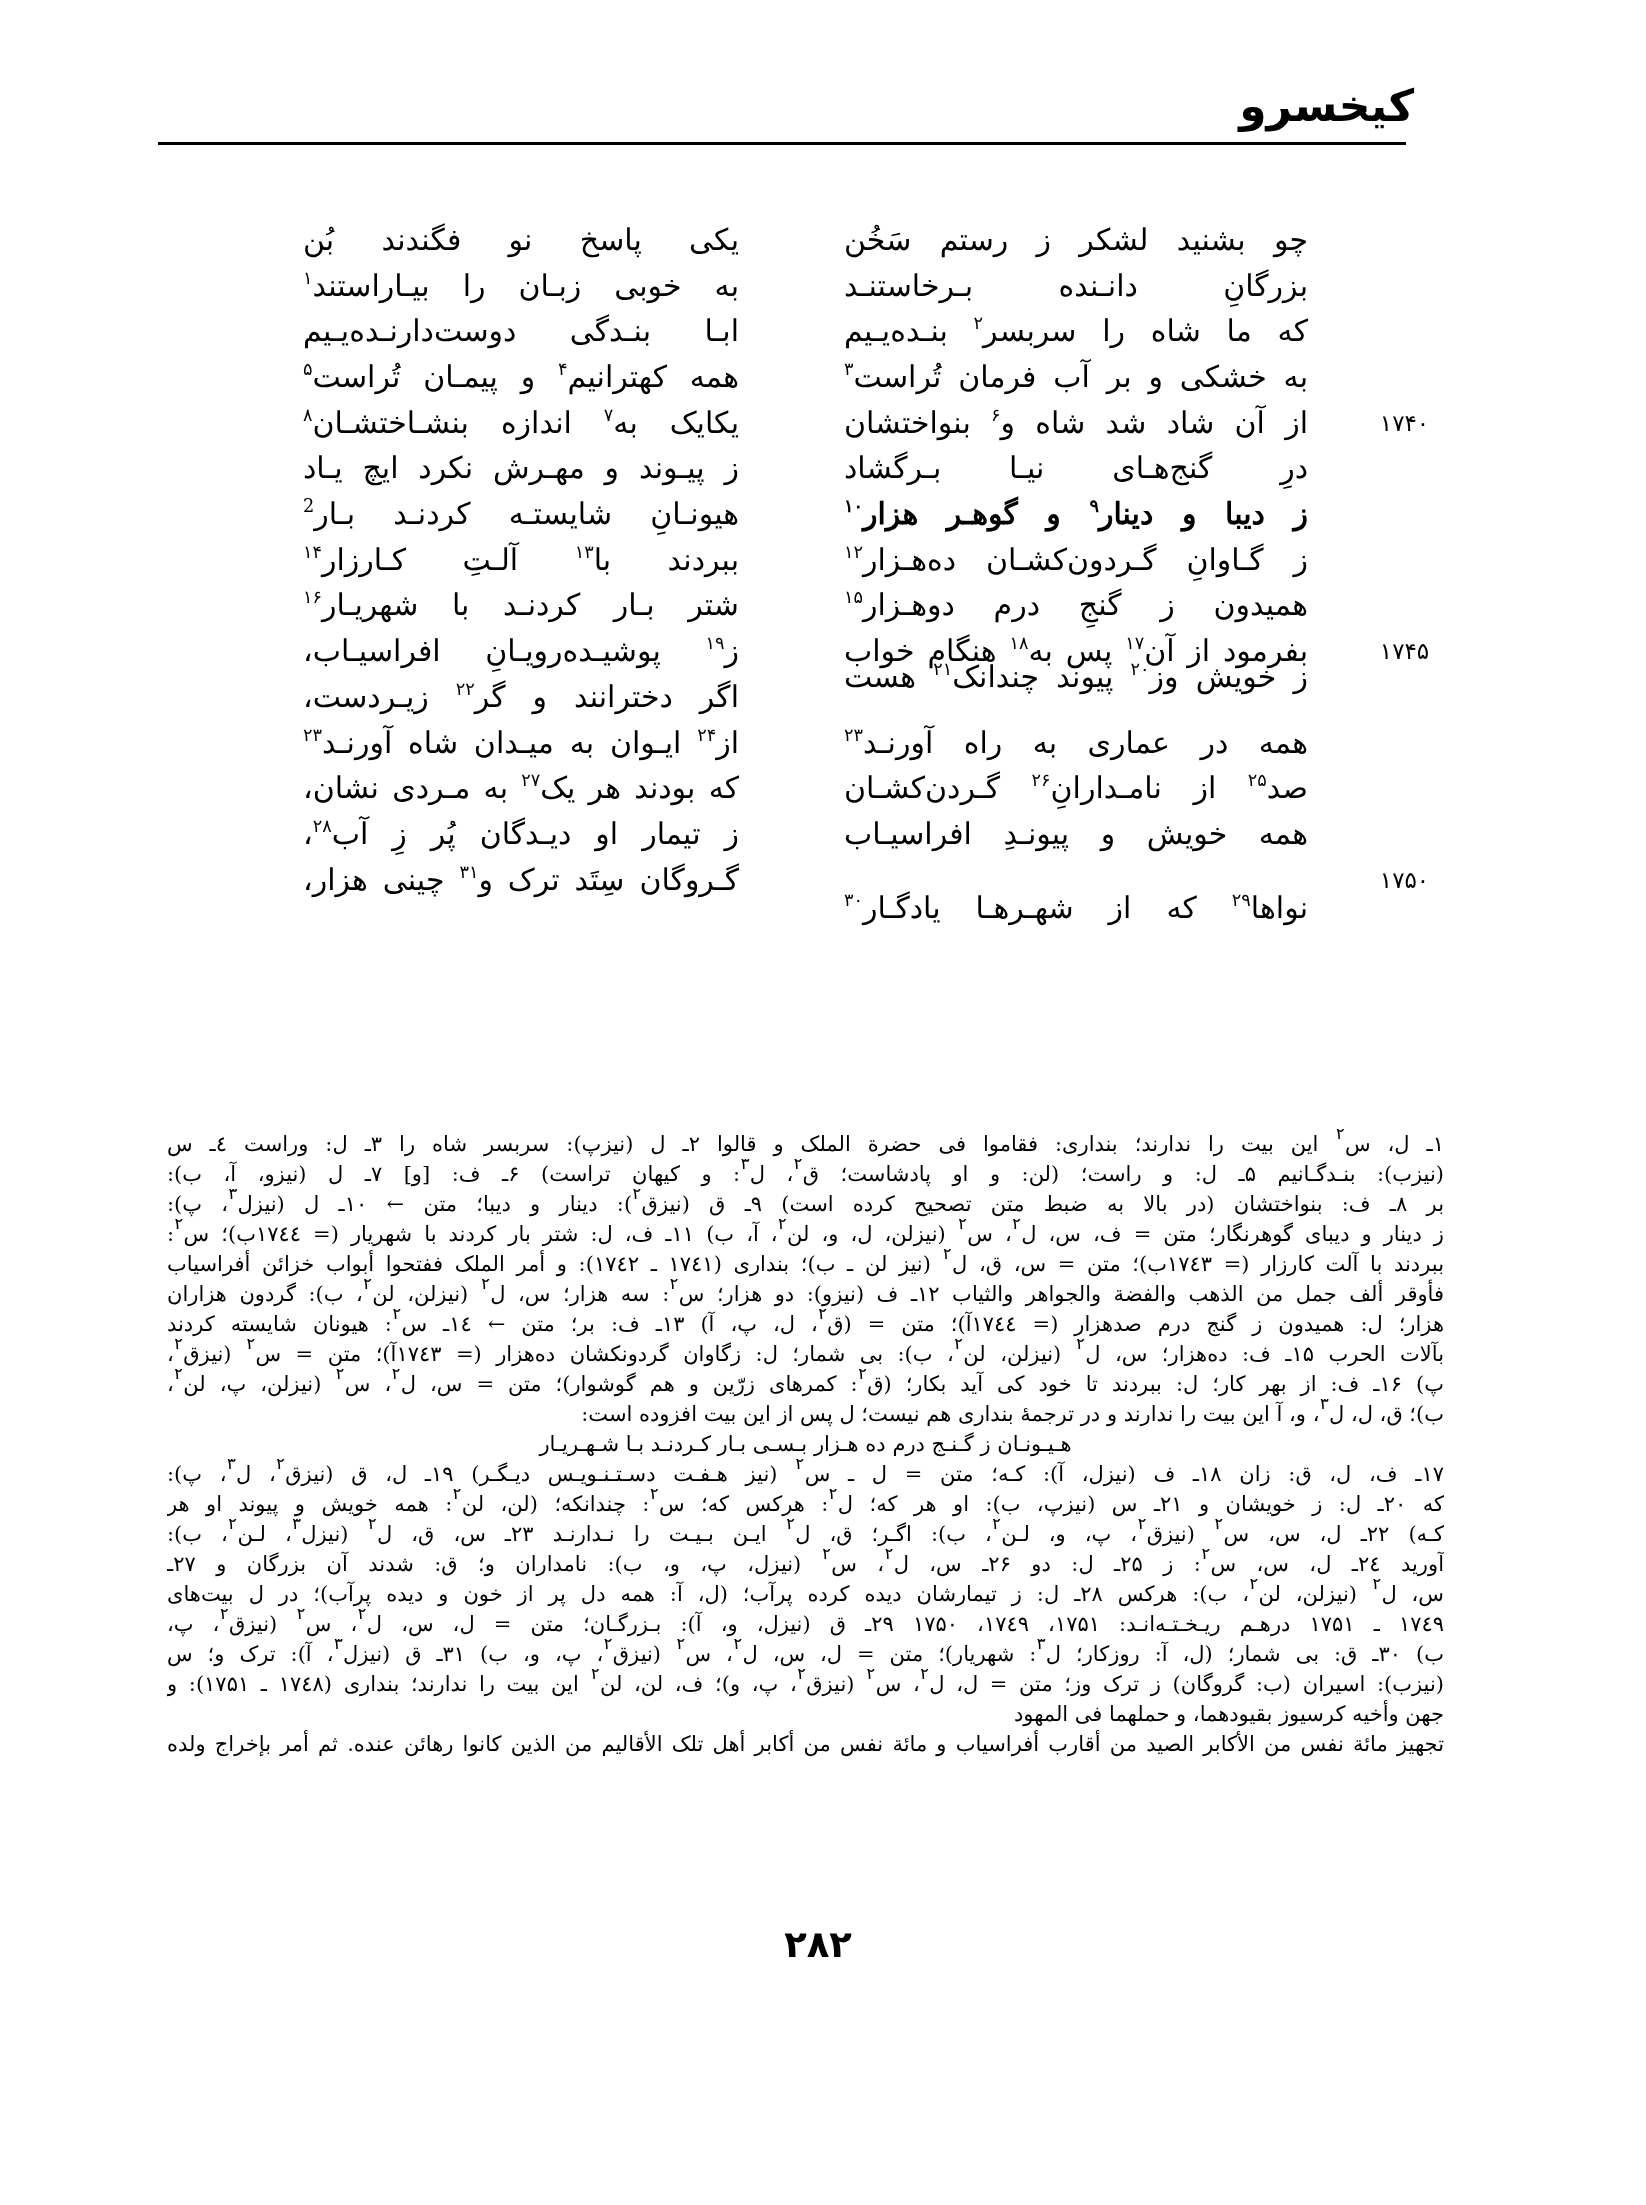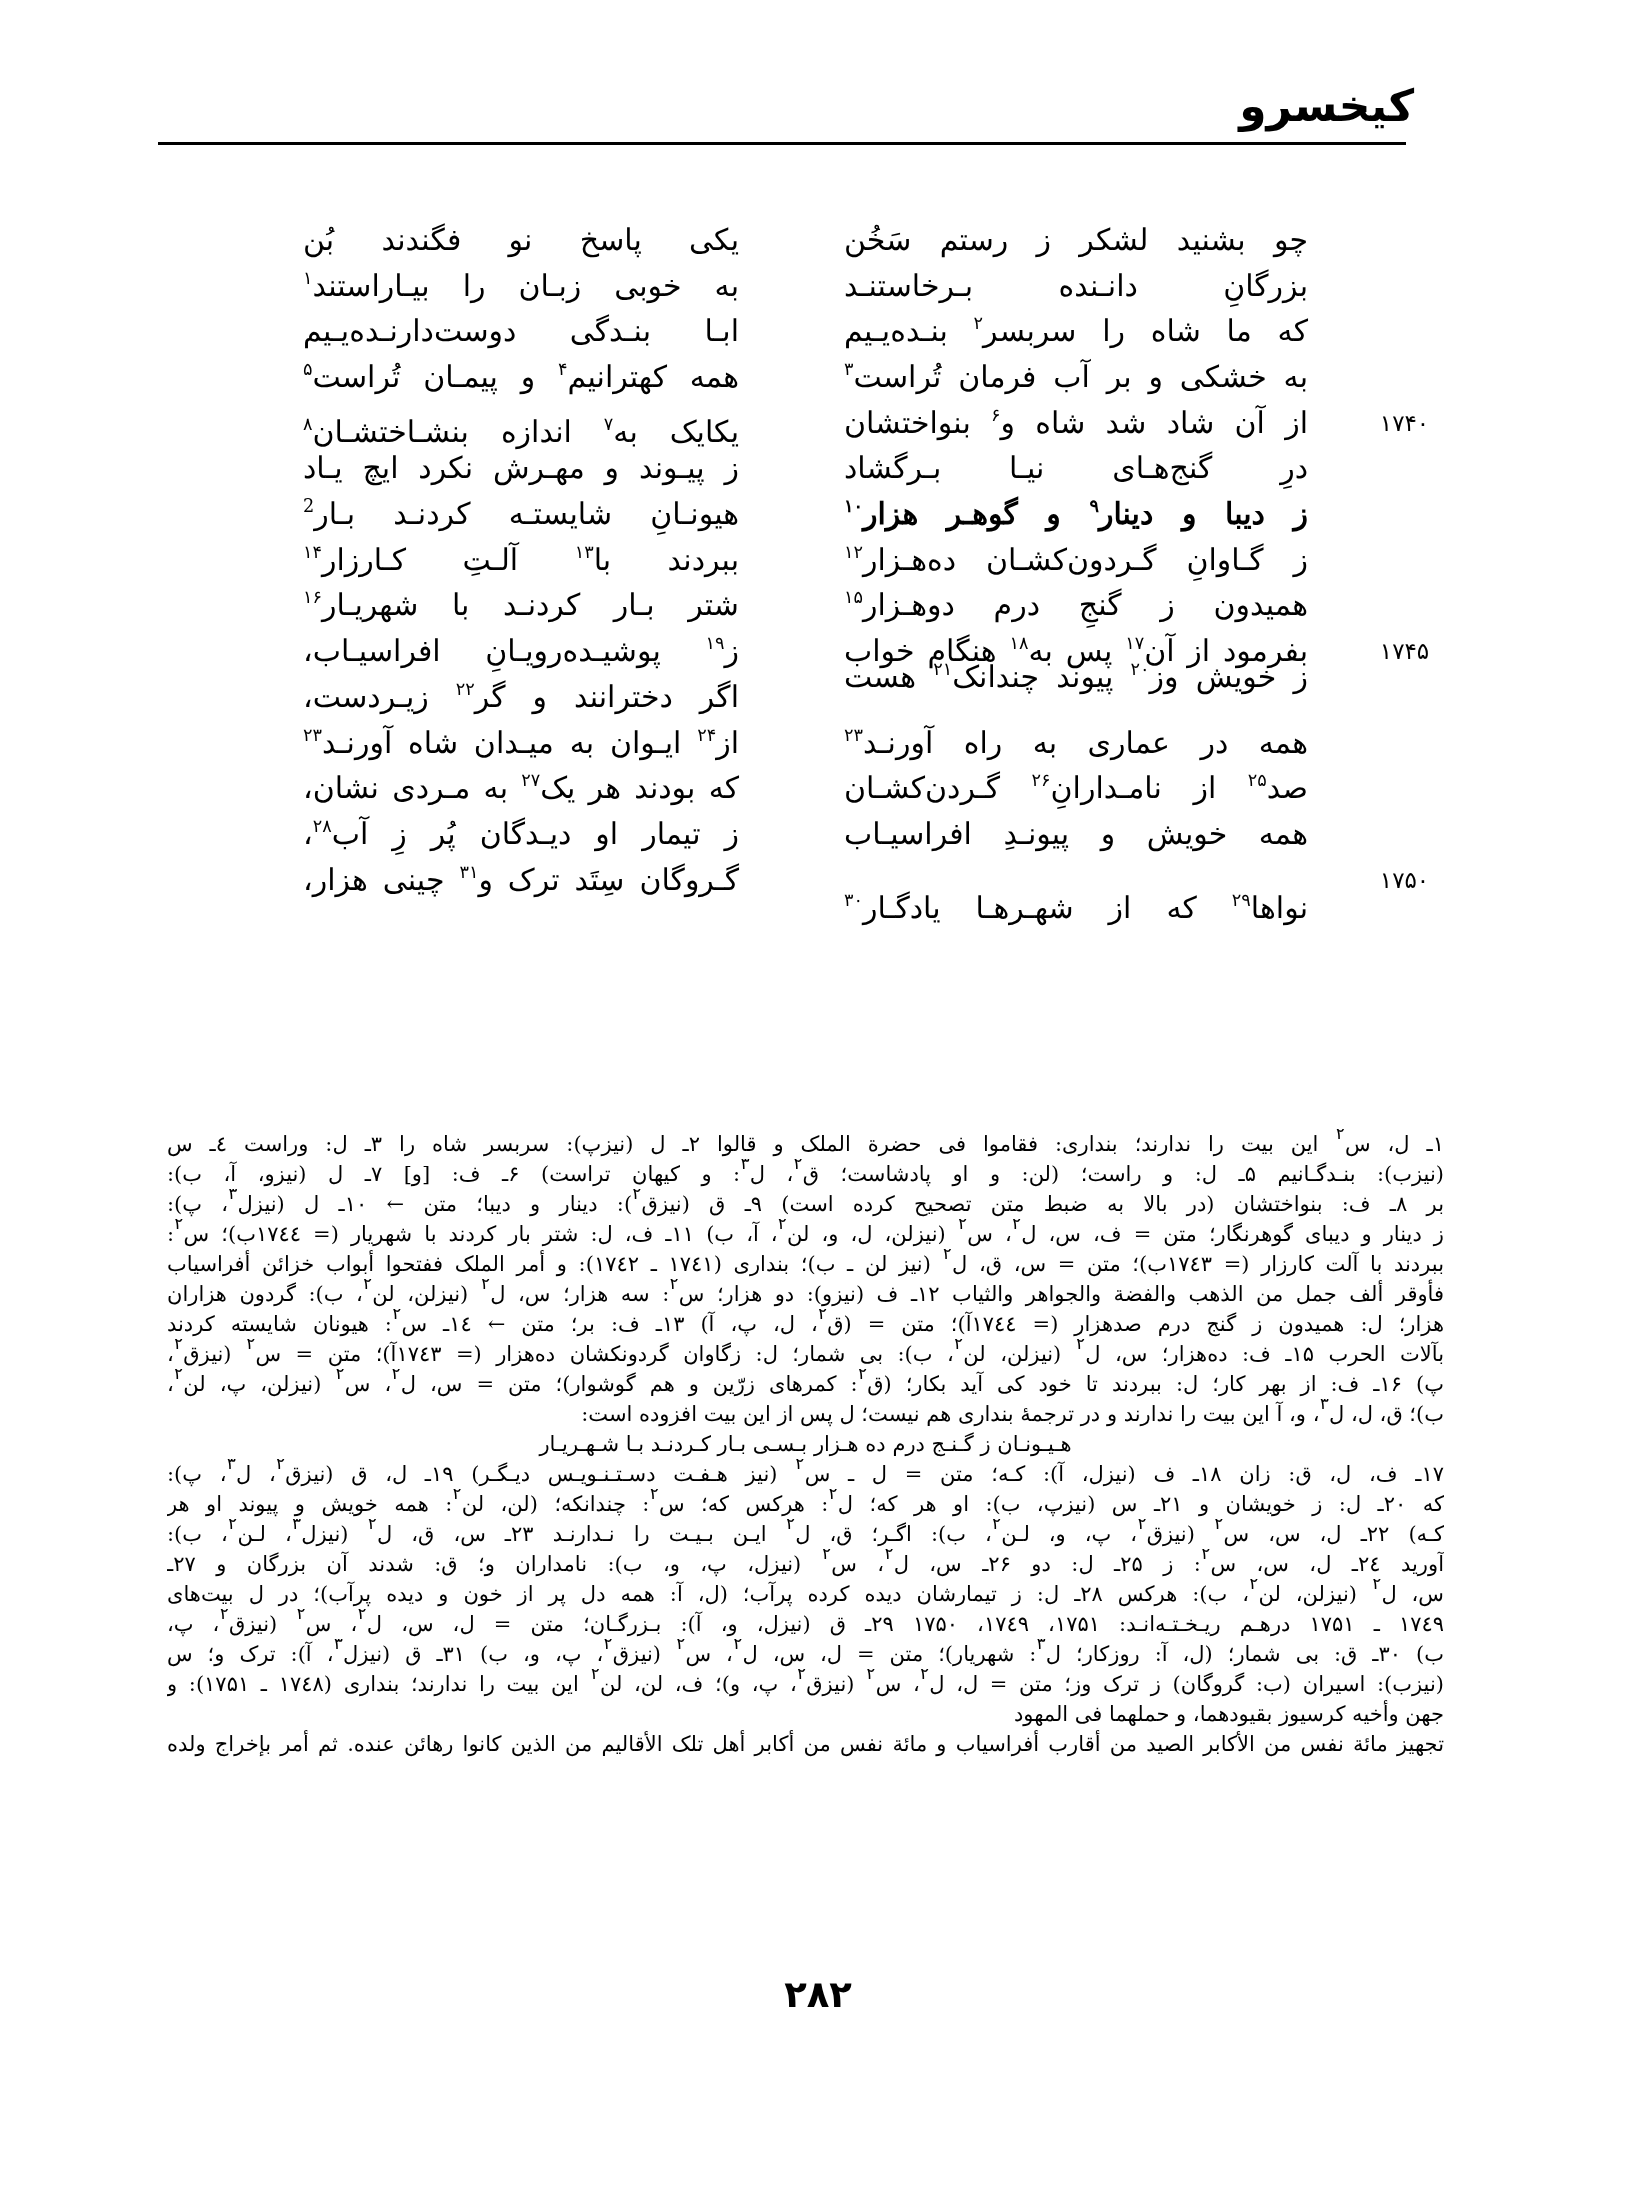--- a/index.html
+++ b/index.html
@@ -17,41 +17,41 @@
   .hemi-left  { right: 907px; width: 436px; text-align: justify; text-align-last: justify; }
   .verse-num { position: absolute; left: 1374px; width: 61px; font-size: 23px; line-height: 46px;
                text-align: center; font-family: "DejaVu Sans", "Liberation Sans", sans-serif; letter-spacing: 4.1px; }
   sup { font-size: 17.7px; vertical-align: 12.3px; line-height: 0; }
 
   .footnotes { position: absolute; top: 1129px; left: 167px; width: 1277px; direction: rtl;
                font-size: 21px; line-height: 30px; text-align: justify; }
   .fn-line { height: 30px; white-space: nowrap; overflow: hidden; text-align: justify; text-align-last: justify; }
   .fn-line.center { text-align: center; text-align-last: center; }
   .fn-line.last { text-align-last: right; }
-  .page-number { position: absolute; top: 1973px; left: 750px; width: 136px; text-align: center;
+  .page-number { position: absolute; top: 1923px; left: 750px; width: 136px; text-align: center;
                  font-size: 37px; font-weight: bold; font-family: "DejaVu Sans", "Liberation Sans", sans-serif; }
 </style>
 </head>
 <body>
 
 <div class="page">
   <div class="running-title">کیخسرو</div>
   <div class="header-rule"></div>
 
   <div class="poem" id="poem">
       <div class="verse hemi-right" style="top: 0px;">چو بشنید لشکر ز رستم سَخُن</div>
       <div class="verse hemi-left" style="top: 0px;">یکی پاسخ نو فگندند بُن</div>
       <div class="verse hemi-right" style="top: 46px;">بزرگانِ دانـنده بـرخاستنـد</div>
       <div class="verse hemi-left" style="top: 46px;">به خوبی زبـان را بیـاراستند<sup>۱</sup></div>
       <div class="verse hemi-right" style="top: 91px;">که ما شاه را سربسر<sup>۲</sup> بنـده‌یـیم</div>
       <div class="verse hemi-left" style="top: 91px;">ابـا بنـدگی دوست‌دارنـده‌یـیم</div>
       <div class="verse hemi-right" style="top: 137px;">به خشکی و بر آب فرمان تُراست<sup>۳</sup></div>
       <div class="verse hemi-left" style="top: 137px;">همه کهترانیم<sup>۴</sup> و پیمـان تُراست<sup>۵</sup></div>
       <div class="verse hemi-right" style="top: 183px;">از آن شاد شد شاه و<sup>۶</sup> بنواختشان</div>
-      <div class="verse hemi-left" style="top: 192px;">یکایک به<sup>۷</sup> اندازه بنشـاختشـان<sup>۸</sup></div>
+      <div class="verse hemi-left" style="top: 183px;">یکایک به<sup>۷</sup> اندازه بنشـاختشـان<sup>۸</sup></div>
       <div class="verse-num" style="top: 183px;">۱۷۴۰</div>
       <div class="verse hemi-right" style="top: 228px;">درِ گنج‌هـای نیـا بـرگشاد</div>
       <div class="verse hemi-left" style="top: 228px;">ز پیـوند و مهـرش نکرد ایچ یـاد</div>
       <div class="verse hemi-right" style="top: 274px; font-weight: bold;">ز دیبا و دینار<sup>۹</sup> و گوهـر هزار<sup>۱۰</sup></div>
       <div class="verse hemi-left" style="top: 274px;">هیونـانِ شایستـه کردنـد بـار<sup>2</sup></div>
       <div class="verse hemi-right" style="top: 320px;">ز گـاوانِ گـردون‌کشـان ده‌هـزار<sup>۱۲</sup></div>
       <div class="verse hemi-left" style="top: 320px;">ببردند با<sup>۱۳</sup> آلـتِ کـارزار<sup>۱۴</sup></div>
       <div class="verse hemi-right" style="top: 365px;">همیدون ز گنجِ درم دوهـزار<sup>۱۵</sup></div>
       <div class="verse hemi-left" style="top: 365px;">شتر بـار کردنـد با شهریـار<sup>۱۶</sup></div>
       <div class="verse hemi-right" style="top: 411px;">بفرمود از آن<sup>۱۷</sup> پس به<sup>۱۸</sup> هنگام خواب</div>

